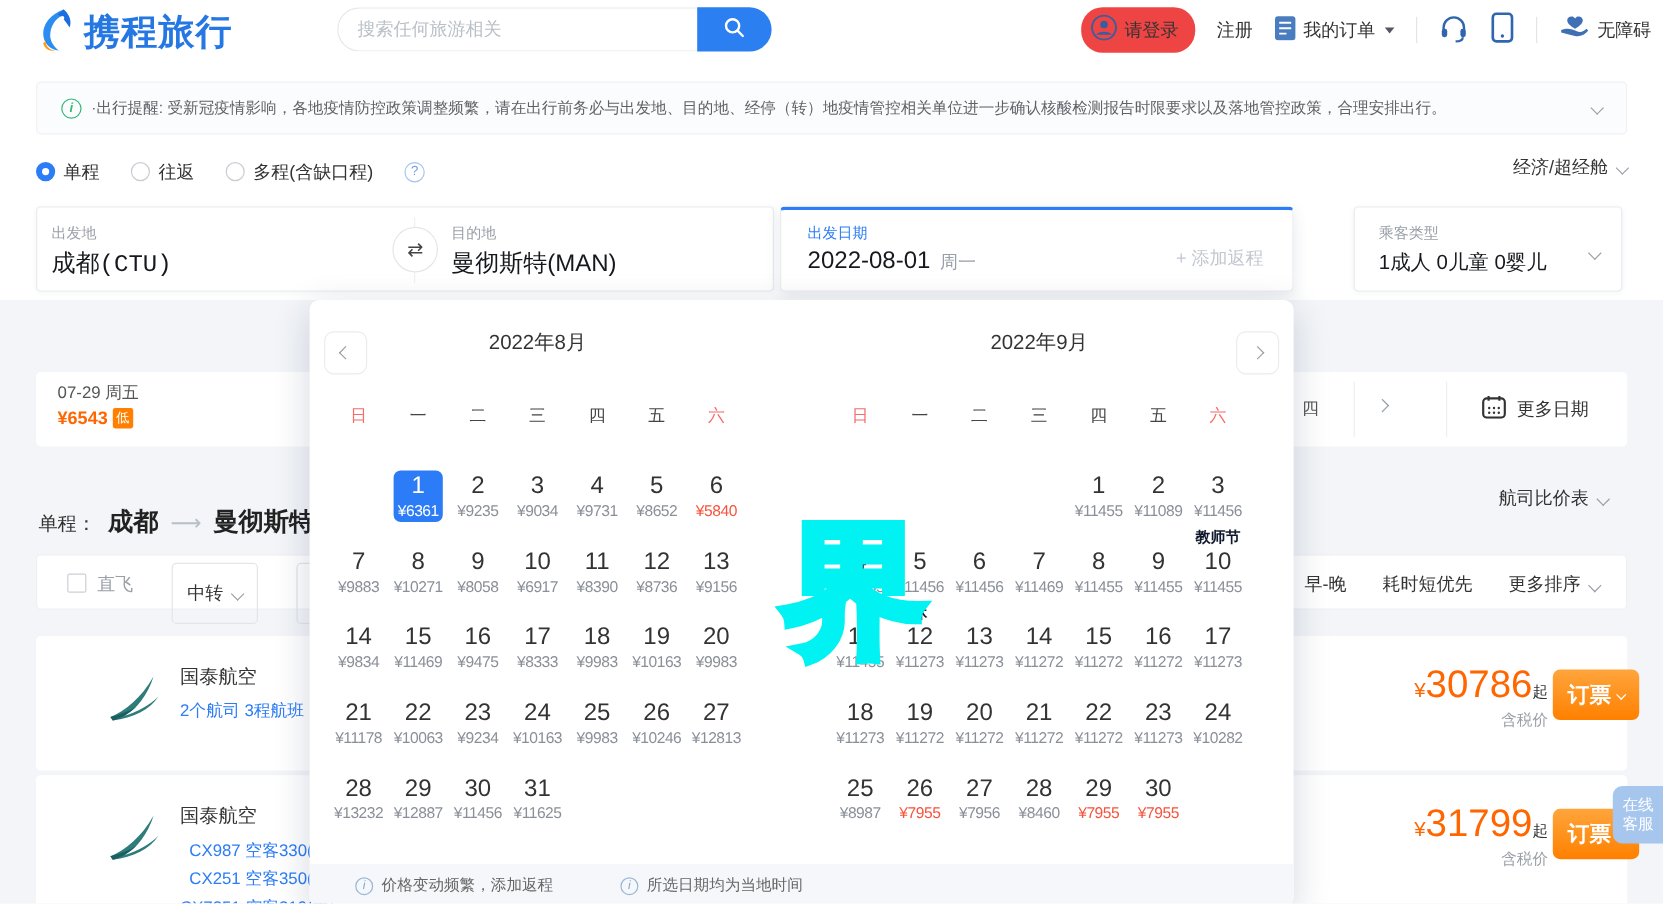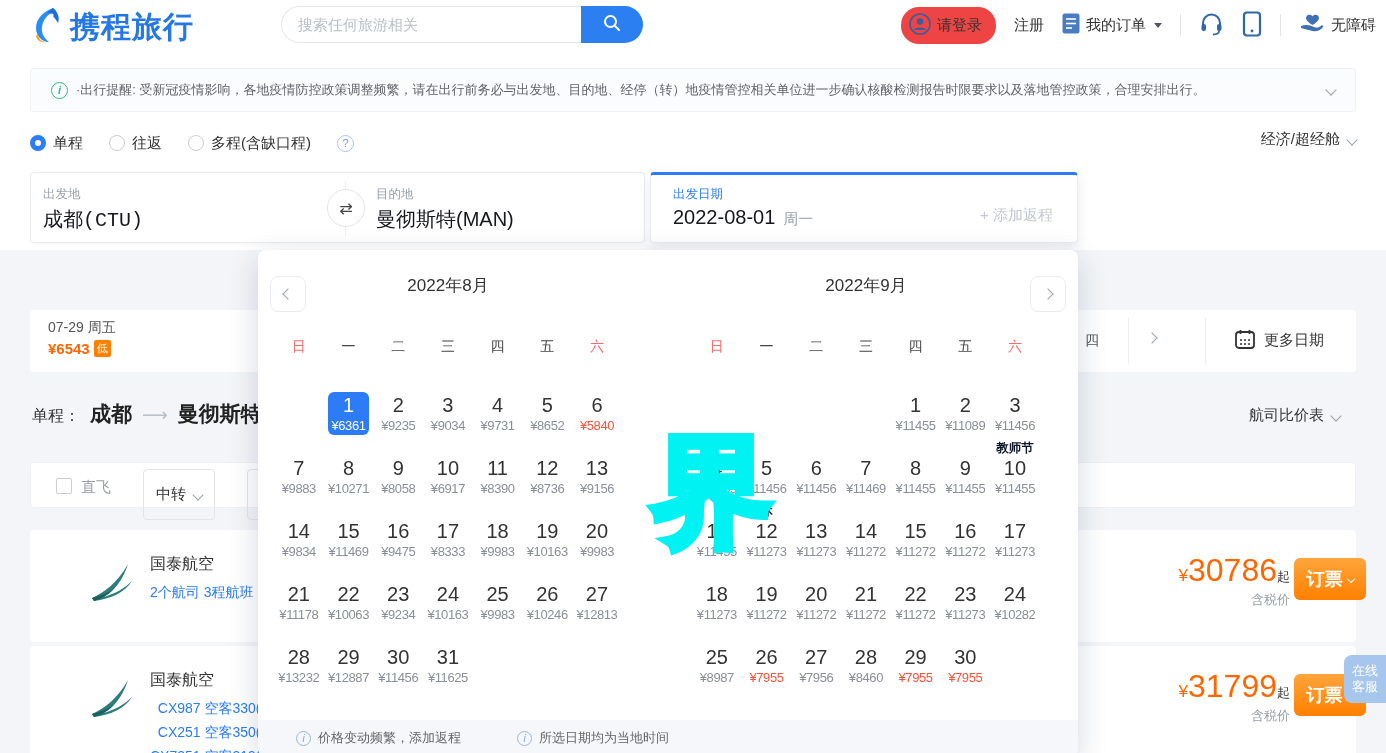--- a/index.html
+++ b/index.html
@@ -59,21 +59,21 @@
   .dtab-date { font-size:14px; color:#555; }
   .dtab-price { font-size:15px; color:#ff6600; font-weight:bold; margin-top:3px; display:flex; align-items:center; gap:4px;}
   .low-badge { background:#ff8000; color:#fff; font-size:11px; font-weight:normal; border-radius:2px; padding:1px 3px; }
   .dtab-part { position:absolute; left:1055px; top:22px; font-size:14px; color:#555; }
   .strip-div1 { position:absolute; left:1098px; top:8px; width:1px; height:46px; background:#eceef1; }
   .strip-div2 { position:absolute; left:1175px; top:8px; width:1px; height:46px; background:#eceef1; }
   .strip-next { position:absolute; left:1118px; top:24px; }
   .more-dates { position:absolute; left:1205px; top:19px; display:flex; align-items:center; gap:9px; font-size:15px; color:#333; }
 
   
-  .routehdr { position:absolute; left:32px; top:400px; display:flex; align-items:baseline; gap:10px; z-index:1; }
+  .routehdr { position:absolute; left:32px; top:421px; display:flex; align-items:baseline; gap:10px; z-index:1; }
   .rh-pre { font-size:16px; color:#333; }
   .rh-city { font-size:21px; font-weight:bold; color:#222; }
   .rh-arrow { color:#b9bfc7; font-size:18px; }
   .compare { position:absolute; right:46px; top:406px; display:flex; align-items:center; gap:8px; font-size:15px; color:#333; z-index:1; }
 
   
   .filterbar { position:absolute; left:30px; top:462px; width:1326px; height:46px; background:#fff; border:1px solid #eef0f3; border-radius:4px; z-index:1; }
   .cb { position:absolute; left:25px; top:15px; width:16px; height:16px; border:1.5px solid #ccd0d6; border-radius:2px; background:#fff; }
   .fb-direct { position:absolute; left:50px; top:15px; font-size:15px; color:#9aa0a8; }
   .fb-box { position:absolute; top:6px; height:51px; border:1px solid #e3e5e9; border-radius:4px; display:flex; align-items:center; gap:8px; padding:0 12px; font-size:15px; color:#333; }
@@ -244,20 +244,25 @@
     <span class="f-label" style="left:345px; top:13px;">目的地</span>
     <span class="f-val" style="left:345px; top:33px;">曼彻斯特(MAN)</span>
   </div>
 
   <div class="card c-date">
     <span class="f-label blue" style="left:22px; top:11px;">出发日期</span>
     <span class="f-val" style="left:22px; top:31px;"><b style="font-weight:normal;">2022-08-01</b><span class="f-sub">周一</span></span>
     <span class="addret">+ 添加返程</span>
   </div>
 
+  <div class="card c-pax">
+    <span class="f-label" style="left:20px; top:13px;">乘客类型</span>
+    <span class="f-val" style="left:20px; top:34px; font-size:17px;">1成人  0儿童  0婴儿</span>
+    <span class="chev pax-chev"></span>
+  </div>
 
   <div class="dstrip">
     <div class="dtab">
       <div class="dtab-date">07-29  周五</div>
       <div class="dtab-price">
           <span>¥6543</span>
           <span class="low-badge">低</span>
         </div>
     </div>
     <span class="dtab-part">四</span>
@@ -297,20 +302,26 @@
     <span class="cb"></span>
     <span class="fb-direct">直飞</span>
     <div class="fb-box fb-trans">
       <span>中转</span>
       <span class="chev"></span>
     </div>
     <div class="fb-box fb-air">
       <span>航空公司</span>
       <span class="chev"></span>
     </div>
+    <div class="fb-sorts" id="sort-opts">
+        <span>早-晚</span>
+        <span>耗时短优先</span>
+        <span>更多排序</span>
+        <span class="chev" style="margin-left: -22px;"></span>
+      </div>
   </div>
 
   <div id="flight-list">
     <div class="fcard" style="top: 530px;">
       <span class="fc-logo">
         <svg width="52" height="52" viewBox="0 0 52 52">
           <path d="M6 40 C18 35 32 24 42 6 C37 22 28 33 18 39 C28 36 38 31 46 23 C39 34 25 41 8 43 Z" fill="#2e7d7c"></path>
           <path d="M6 40 C14 38 22 35 28 31 C22 37 14 41 8 43 Z" fill="#1b5f60"></path>
         </svg>
       </span>

